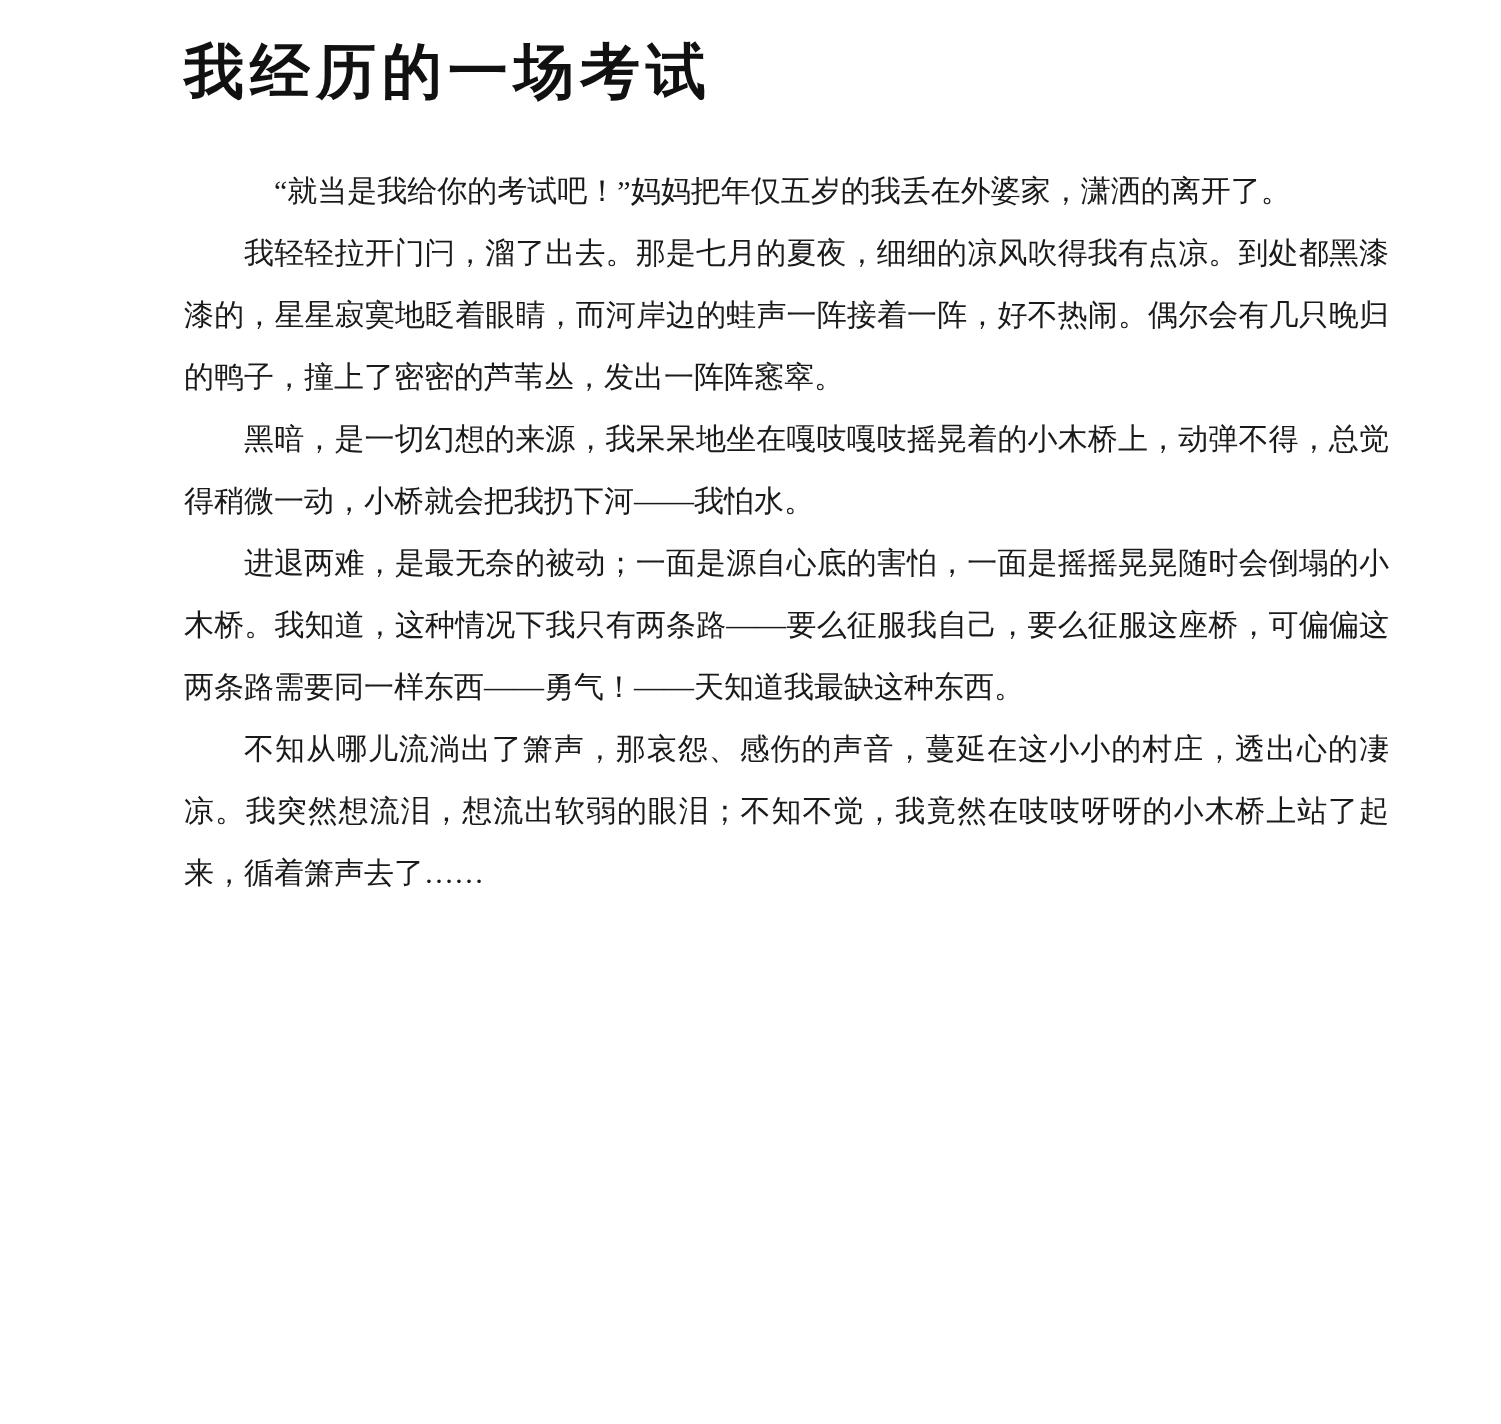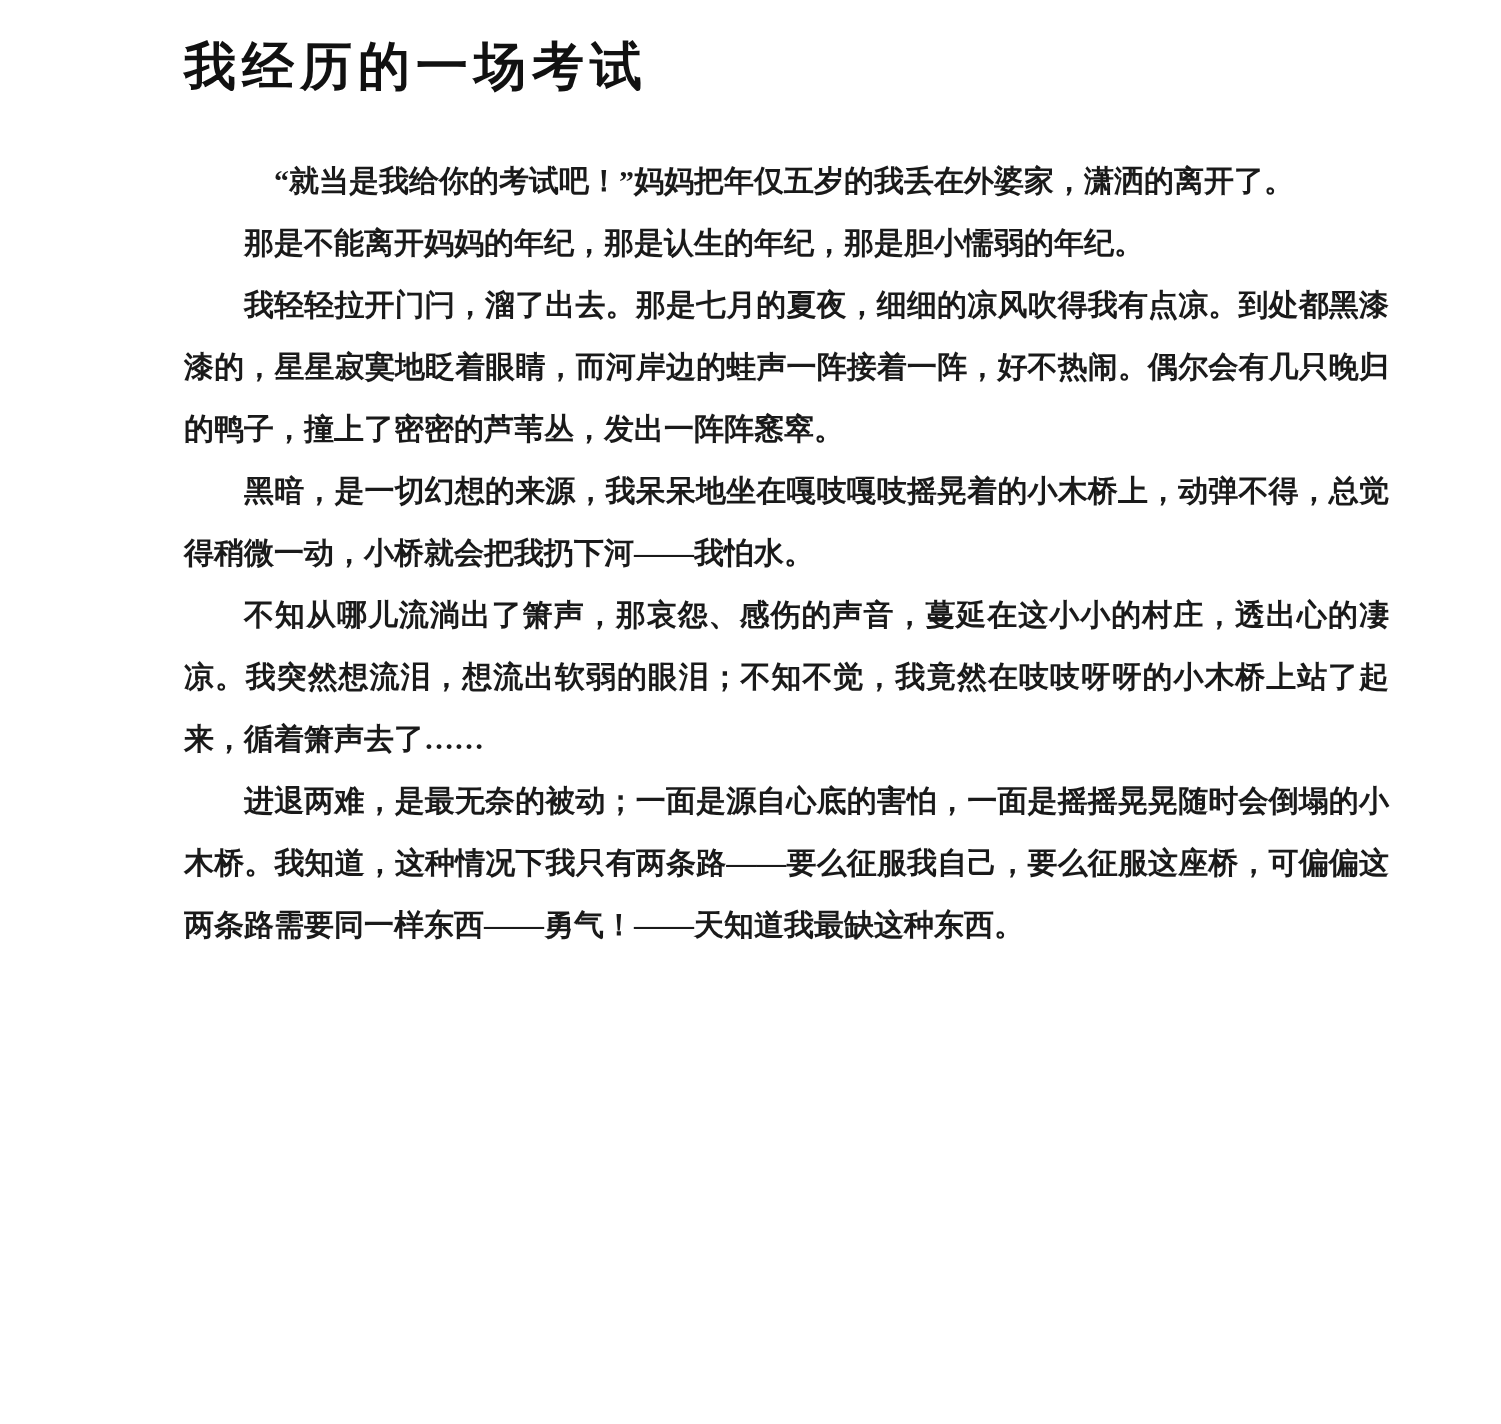--- a/index.html
+++ b/index.html
@@ -17,35 +17,34 @@
   }
 
   .page {
     width: 1501px;
     height: 1424px;
     background: #ffffff;
     padding: 36px 112px 0 184px; 
   }
 
   .doc-title {
-    font-size: 52px;
+    font-size: 60px;
     font-weight: bold;
     letter-spacing: 6px;
     line-height: 1.2;
     color: #111111;
   }
 
   .doc-body {
     margin-top: 52px;
     font-size: 30px;
     line-height: 62px;
     text-align: justify;
     text-justify: inter-ideograph;
     color: #1a1a1a;
-    font-weight: bold;
   }
 
   .doc-body p {
     text-indent: 2em;
     margin: 0;
   }
 
   
   .doc-body p.quote-indent {
     text-indent: 3em;
@@ -53,20 +52,19 @@
 </style>
 </head>
 <body>
 
 <div class="page">
 
   <h1 class="doc-title">我经历的一场考试</h1>
 
   <div class="doc-body">
     <p class="quote-indent">“就当是我给你的考试吧！”妈妈把年仅五岁的我丢在外婆家，潇洒的离开了。</p>
-    <p>那是不能离开妈妈的年纪，那是认生的年纪，那是胆小懦弱的年纪。</p>
     <p>我轻轻拉开门闩，溜了出去。那是七月的夏夜，细细的凉风吹得我有点凉。到处都黑漆漆的，星星寂寞地眨着眼睛，而河岸边的蛙声一阵接着一阵，好不热闹。偶尔会有几只晚归的鸭子，撞上了密密的芦苇丛，发出一阵阵窸窣。</p>
     <p>黑暗，是一切幻想的来源，我呆呆地坐在嘎吱嘎吱摇晃着的小木桥上，动弹不得，总觉得稍微一动，小桥就会把我扔下河——我怕水。</p>
+    <p>进退两难，是最无奈的被动；一面是源自心底的害怕，一面是摇摇晃晃随时会倒塌的小木桥。我知道，这种情况下我只有两条路——要么征服我自己，要么征服这座桥，可偏偏这两条路需要同一样东西——勇气！——天知道我最缺这种东西。</p>
     <p>不知从哪儿流淌出了箫声，那哀怨、感伤的声音，蔓延在这小小的村庄，透出心的凄凉。我突然想流泪，想流出软弱的眼泪；不知不觉，我竟然在吱吱呀呀的小木桥上站了起来，循着箫声去了……</p>
-    <p>进退两难，是最无奈的被动；一面是源自心底的害怕，一面是摇摇晃晃随时会倒塌的小木桥。我知道，这种情况下我只有两条路——要么征服我自己，要么征服这座桥，可偏偏这两条路需要同一样东西——勇气！——天知道我最缺这种东西。</p>
   </div>
 
 </div>
 
 </body></html>

